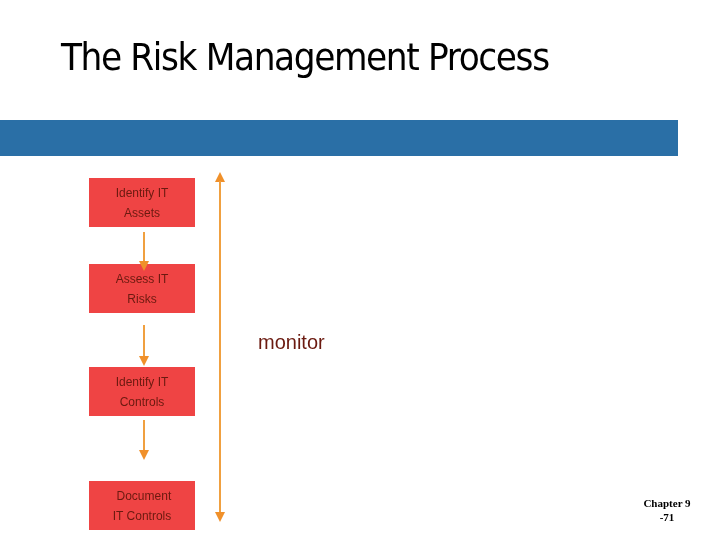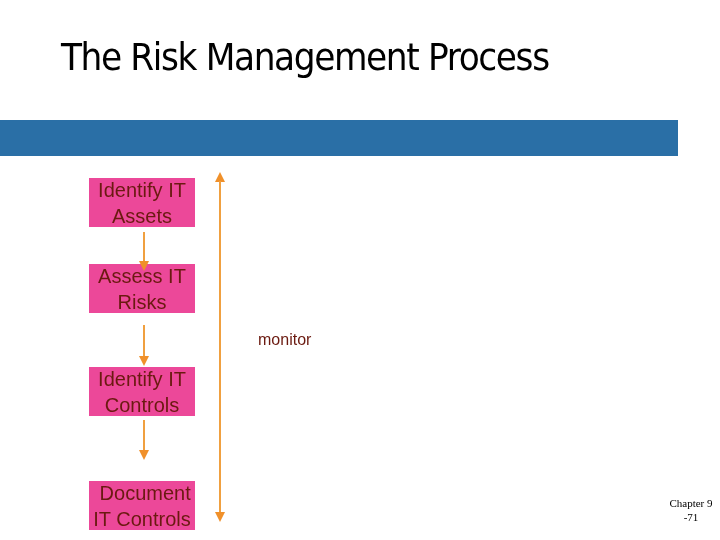--- a/index.html
+++ b/index.html
@@ -1,24 +1,24 @@
 <!DOCTYPE html>
 <html><head>
 <meta charset="utf-8">
 <style>
   html, body { margin:0; padding:0; }
   body { width:720px; height:540px; background:#ffffff; position:relative; overflow:hidden; font-family:"Liberation Sans", sans-serif; }
   .title { position:absolute; left:61px; top:36px; font-family:"DejaVu Sans", sans-serif; font-size:37px; color:#000; letter-spacing:-1.5px; transform:scaleX(0.93); transform-origin:left top; white-space:nowrap; }
   .bar { position:absolute; left:0; top:120px; width:678px; height:36px; background:#2a6fa6; }
-  .box { position:absolute; left:89px; width:106px; height:49px; background:#ec4899; color:#6b1a10; font-size:20px; line-height:26px; text-align:center; display:flex; align-items:center; justify-content:center; white-space:pre-line; }
+  .box { position:absolute; left:89px; width:106px; height:49px; background:#ef4444; color:#6b1a10; font-size:12px; line-height:20px; text-align:center; display:flex; align-items:center; justify-content:center; white-space:pre-line; }
   .vline { position:absolute; background:#f0a040; width:2px; }
   .ahead-down { position:absolute; width:0; height:0; border-left:5px solid transparent; border-right:5px solid transparent; border-top:10px solid #f0902a; }
   .ahead-up { position:absolute; width:0; height:0; border-left:5px solid transparent; border-right:5px solid transparent; border-bottom:10px solid #f0902a; }
-  .monitor { position:absolute; left:258px; top:331px; font-size:16px; color:#6b1a10; }
-  .footer { position:absolute; left:640px; top:496px; width:54px; font-family:"Liberation Serif", serif; font-size:11px; font-weight:normal; text-align:center; line-height:14px; color:#000;margin-left:24px; }
+  .monitor { position:absolute; left:258px; top:331px; font-size:20px; color:#6b1a10; }
+  .footer { position:absolute; left:640px; top:496px; width:54px; font-family:"Liberation Serif", serif; font-size:11px; font-weight:bold; text-align:center; line-height:14px; color:#000; }
 </style>
 </head>
 <body>
 
 <div class="title">The Risk Management Process</div>
 <div class="bar"></div>
 
 <div class="box" style="top:178px;">Identify IT
 Assets</div>
 <div class="box" style="top:264px;">Assess IT

